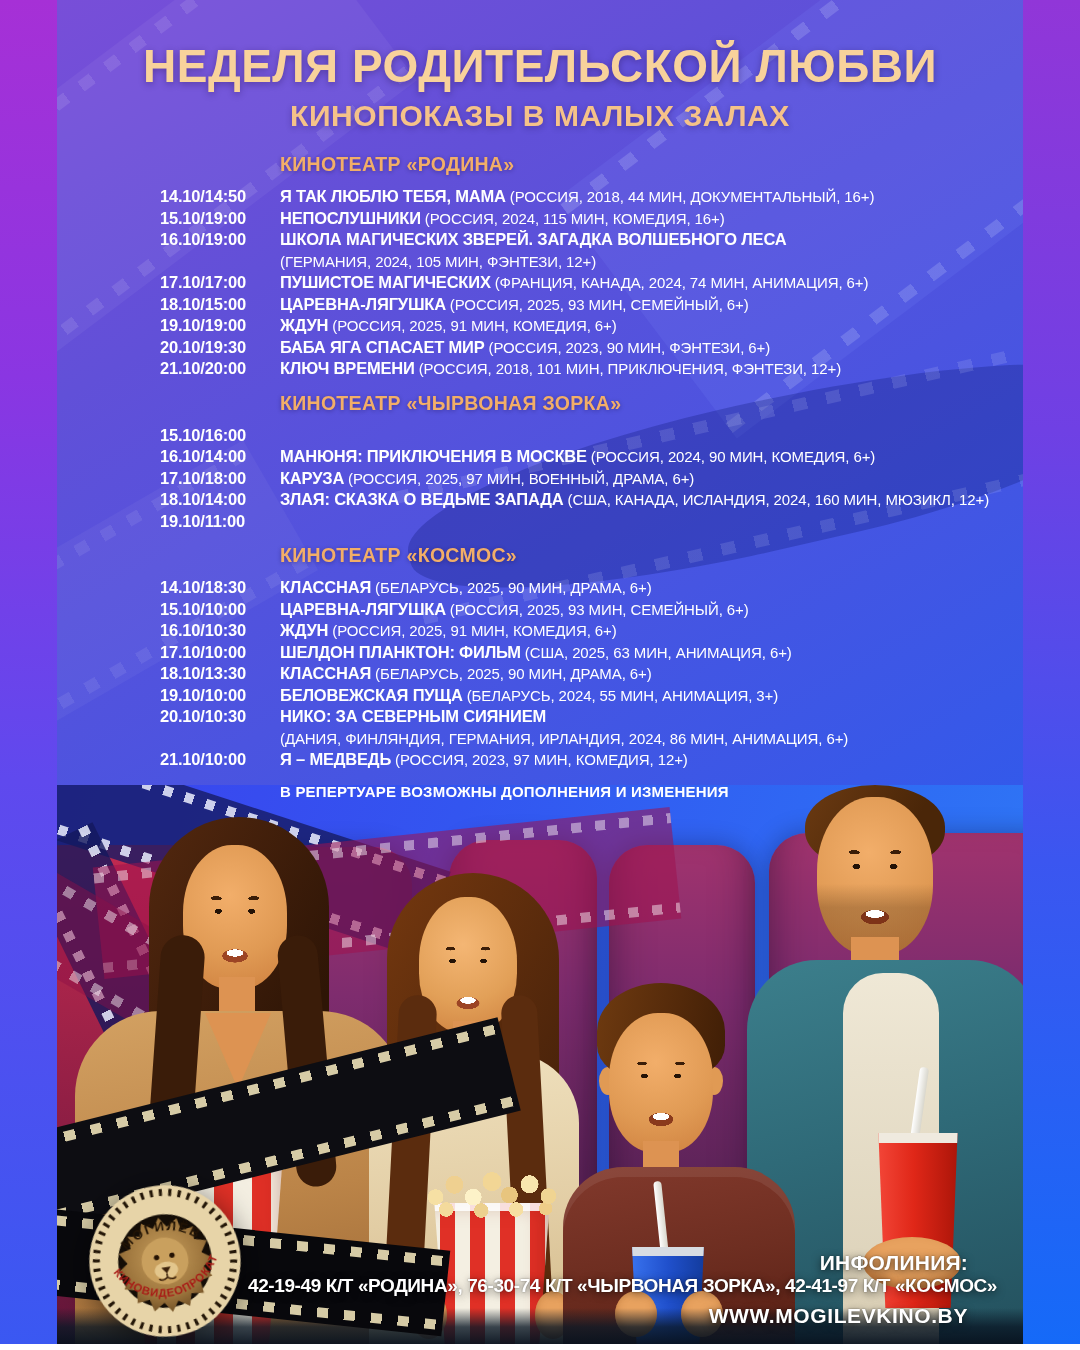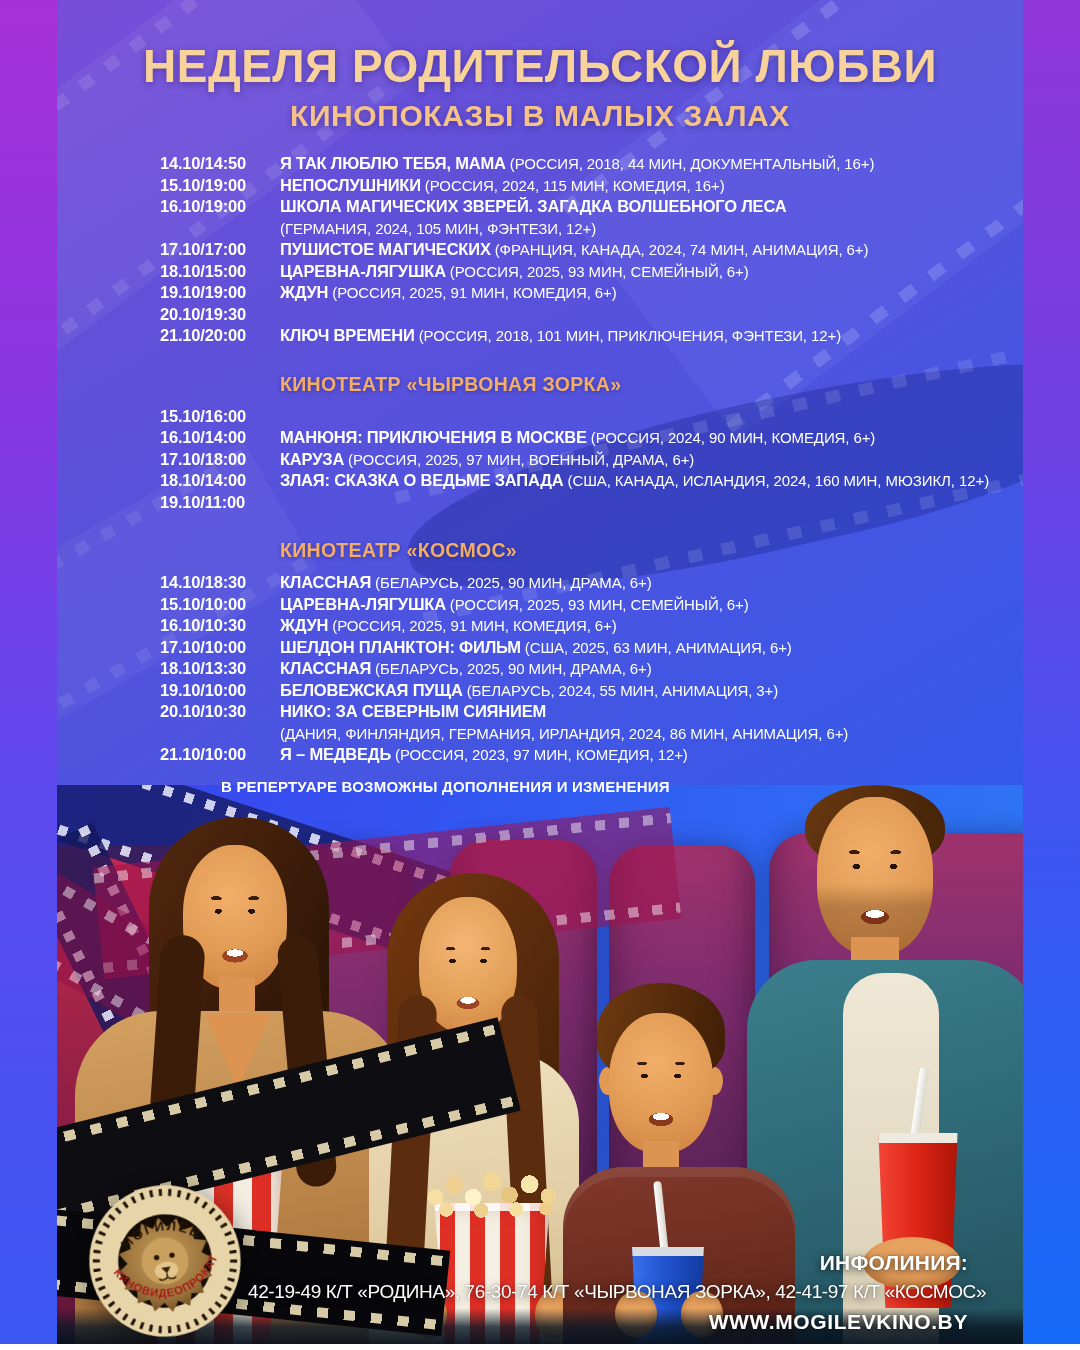--- a/index.html
+++ b/index.html
@@ -30,30 +30,30 @@
 
   
   .hdr{position:absolute;left:57px;right:57px;top:42px;text-align:center;z-index:10;}
   .title{font-size:46px;font-weight:700;letter-spacing:.5px;color:#f8d29b;line-height:1.08;
     text-shadow:0 2px 7px rgba(30,10,60,.35);}
   .subtitle{margin-top:7px;font-size:30px;font-weight:700;letter-spacing:.6px;color:#f5c289;
     text-shadow:0 2px 6px rgba(30,10,60,.3);}
 
   
   .schedule{position:absolute;left:160px;top:153px;width:840px;z-index:10;color:#fff;}
-  .cinema + .cinema{margin-top:26px;}
+  .cinema + .cinema{margin-top:12px;}
   .cinema-name{margin:0 0 10px 120px;font-size:19.5px;font-weight:700;letter-spacing:.3px;color:#f2ae68;
     text-shadow:0 1px 4px rgba(20,10,50,.35);}
   .show-row{display:grid;grid-template-columns:120px 1fr;line-height:21.5px;}
   .show-dt{font-size:16.5px;font-weight:700;letter-spacing:-.2px;}
   .show-info{font-size:16.5px;}
   .show-title{font-weight:700;letter-spacing:-.2px;}
   .show-details{font-size:15px;font-weight:400;margin-left:4px;letter-spacing:-.1px;}
   .show-row.wrap .show-details{display:block;margin-left:0;}
-  .note{margin:12px 0 0 61px;font-size:15px;font-weight:700;letter-spacing:.2px;color:#fff;}
+  .note{margin:12px 0 0 120px;font-size:15px;font-weight:700;letter-spacing:.2px;color:#fff;}
 
   
   .photo{position:absolute;left:57px;top:785px;width:966px;height:565px;overflow:hidden;z-index:5;}
   .photo *{position:absolute;}
   .wall{inset:0;background:linear-gradient(110deg,#3b43ee 0%,#3355f0 35%,#2e6cf4 72%,#2f7df6 100%);}
   .seat{border-radius:38px 38px 0 0;
     background:linear-gradient(180deg,#a1336e 0%,#7e2c6e 30%,#5c2358 68%,#451a46 100%);
     box-shadow:inset 0 -30px 40px rgba(20,5,30,.5),0 0 25px rgba(0,0,20,.3);z-index:1;}
   .seat-red{left:-30px;top:60px;width:190px;height:505px;border-radius:34px 34px 0 0;
     background:linear-gradient(180deg,#c22a50 0%,#8e1e44 55%,#5e1538 100%);z-index:1;}
@@ -200,41 +200,42 @@
   .strip-black1::before,.strip-black1::after,.strip-black2::before,.strip-black2::after{
     background:repeating-linear-gradient(90deg,#d6cba6 0 11px,transparent 11px 27px);}
   .logo{left:30px;top:398px;width:156px;height:156px;z-index:9;transform:rotate(-9deg);
     filter:drop-shadow(0 6px 16px rgba(0,0,0,.55));}
 
   
   .footer{right:55px;top:466px;width:720px;text-align:right;z-index:10;color:#fff;
     text-shadow:0 2px 8px rgba(0,0,0,.65),0 0 2px rgba(0,0,0,.4);}
   .footer *{position:static;}
   .infoline{font-size:21px;font-weight:700;letter-spacing:.2px;}
-  .phones{margin-top:6px;font-size:19px;font-weight:400;letter-spacing:-.4px;white-space:nowrap;}
+  .phones{font-size:19px;font-weight:700;letter-spacing:-.4px;white-space:nowrap;}
   .site{margin-top:7px;font-size:21px;font-weight:700;letter-spacing:.6px;}
 </style>
 </head>
 <body>
 
 <div class="poster">
 
   <div class="film-band band-a"></div>
   <div class="film-band band-b"></div>
   <div class="film-band band-c"></div>
   <div class="film-band band-d"></div>
 
   <div class="hdr">
     <div class="title">НЕДЕЛЯ РОДИТЕЛЬСКОЙ ЛЮБВИ</div>
     <div class="subtitle">КИНОПОКАЗЫ В МАЛЫХ ЗАЛАХ</div>
   </div>
 
   <div class="schedule">
     <div id="cinemas-root">
         <section class="cinema">
+          <h3 class="cinema-name">КИНОТЕАТР «РОДИНА»</h3>
           <div class="show-row">
             <span class="show-dt">14.10/14:50</span>
             <span class="show-info"><span class="show-title">Я ТАК ЛЮБЛЮ ТЕБЯ, МАМА</span><span class="show-details">(РОССИЯ, 2018, 44 МИН, ДОКУМЕНТАЛЬНЫЙ, 16+)</span></span>
           </div>
           <div class="show-row">
             <span class="show-dt">15.10/19:00</span>
             <span class="show-info"><span class="show-title">НЕПОСЛУШНИКИ</span><span class="show-details">(РОССИЯ, 2024, 115 МИН, КОМЕДИЯ, 16+)</span></span>
           </div>
           <div class="show-row wrap">
             <span class="show-dt">16.10/19:00</span>
@@ -247,20 +248,21 @@
           <div class="show-row">
             <span class="show-dt">18.10/15:00</span>
             <span class="show-info"><span class="show-title">ЦАРЕВНА-ЛЯГУШКА</span><span class="show-details">(РОССИЯ, 2025, 93 МИН, СЕМЕЙНЫЙ, 6+)</span></span>
           </div>
           <div class="show-row">
             <span class="show-dt">19.10/19:00</span>
             <span class="show-info"><span class="show-title">ЖДУН</span><span class="show-details">(РОССИЯ, 2025, 91 МИН, КОМЕДИЯ, 6+)</span></span>
           </div>
           <div class="show-row">
             <span class="show-dt">20.10/19:30</span>
+            <span class="show-info"><span class="show-title">БАБА ЯГА СПАСАЕТ МИР</span><span class="show-details">(РОССИЯ, 2023, 90 МИН, ФЭНТЕЗИ, 6+)</span></span>
           </div>
           <div class="show-row">
             <span class="show-dt">21.10/20:00</span>
             <span class="show-info"><span class="show-title">КЛЮЧ ВРЕМЕНИ</span><span class="show-details">(РОССИЯ, 2018, 101 МИН, ПРИКЛЮЧЕНИЯ, ФЭНТЕЗИ, 12+)</span></span>
           </div>
         </section>
         <section class="cinema">
           <h3 class="cinema-name">КИНОТЕАТР «ЧЫРВОНАЯ ЗОРКА»</h3>
           <div class="show-row">
             <span class="show-dt">15.10/16:00</span>

